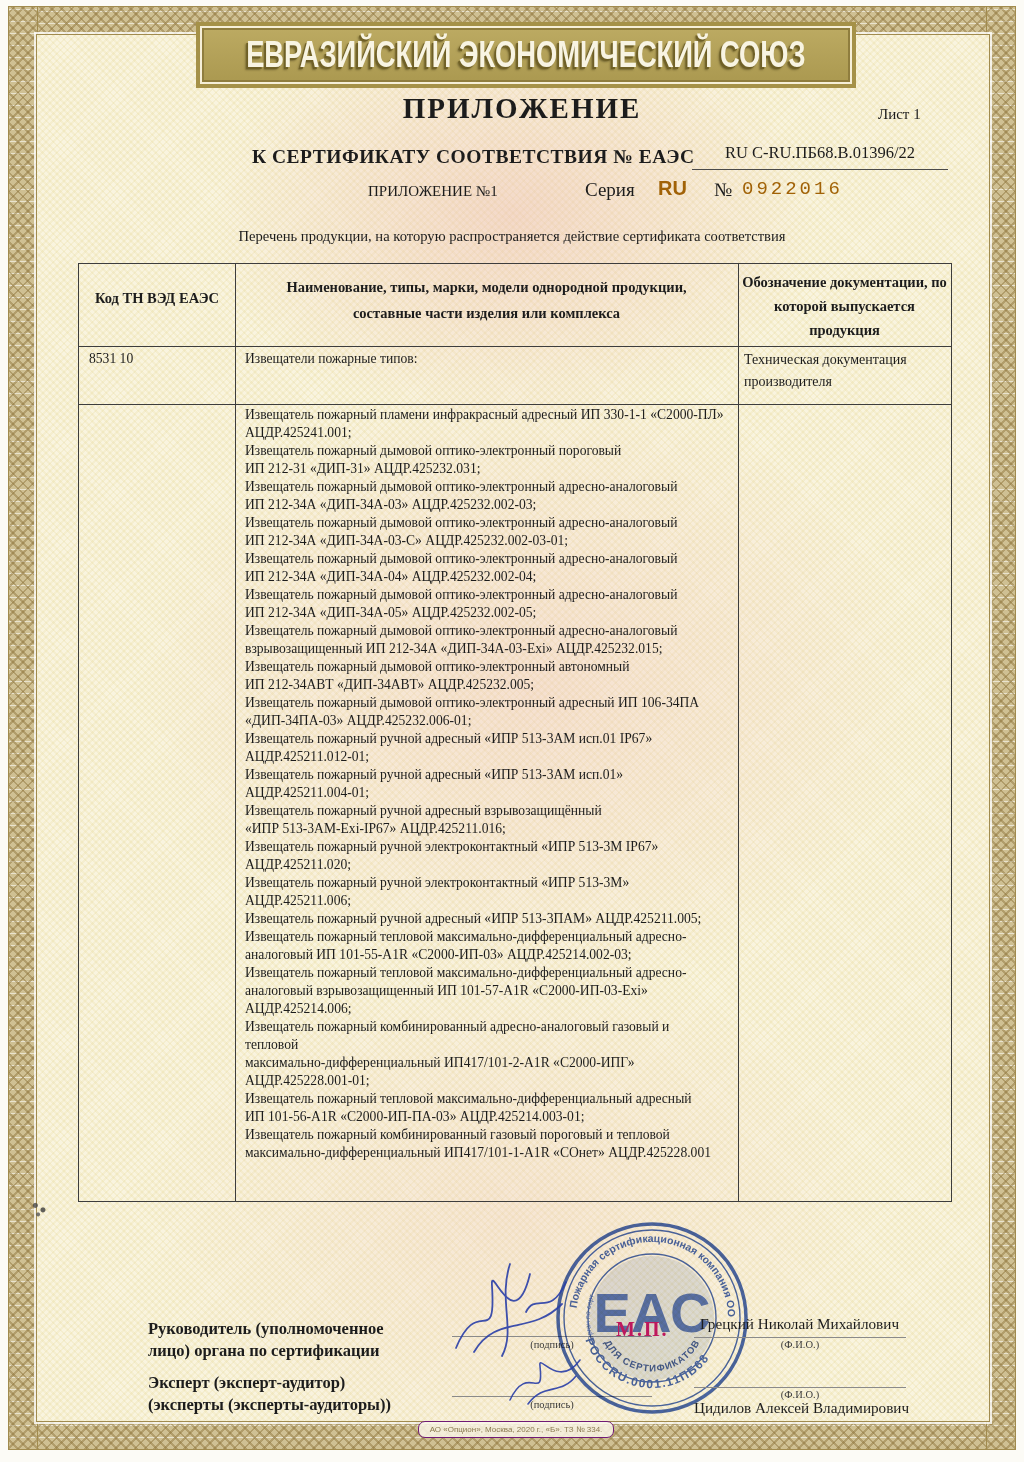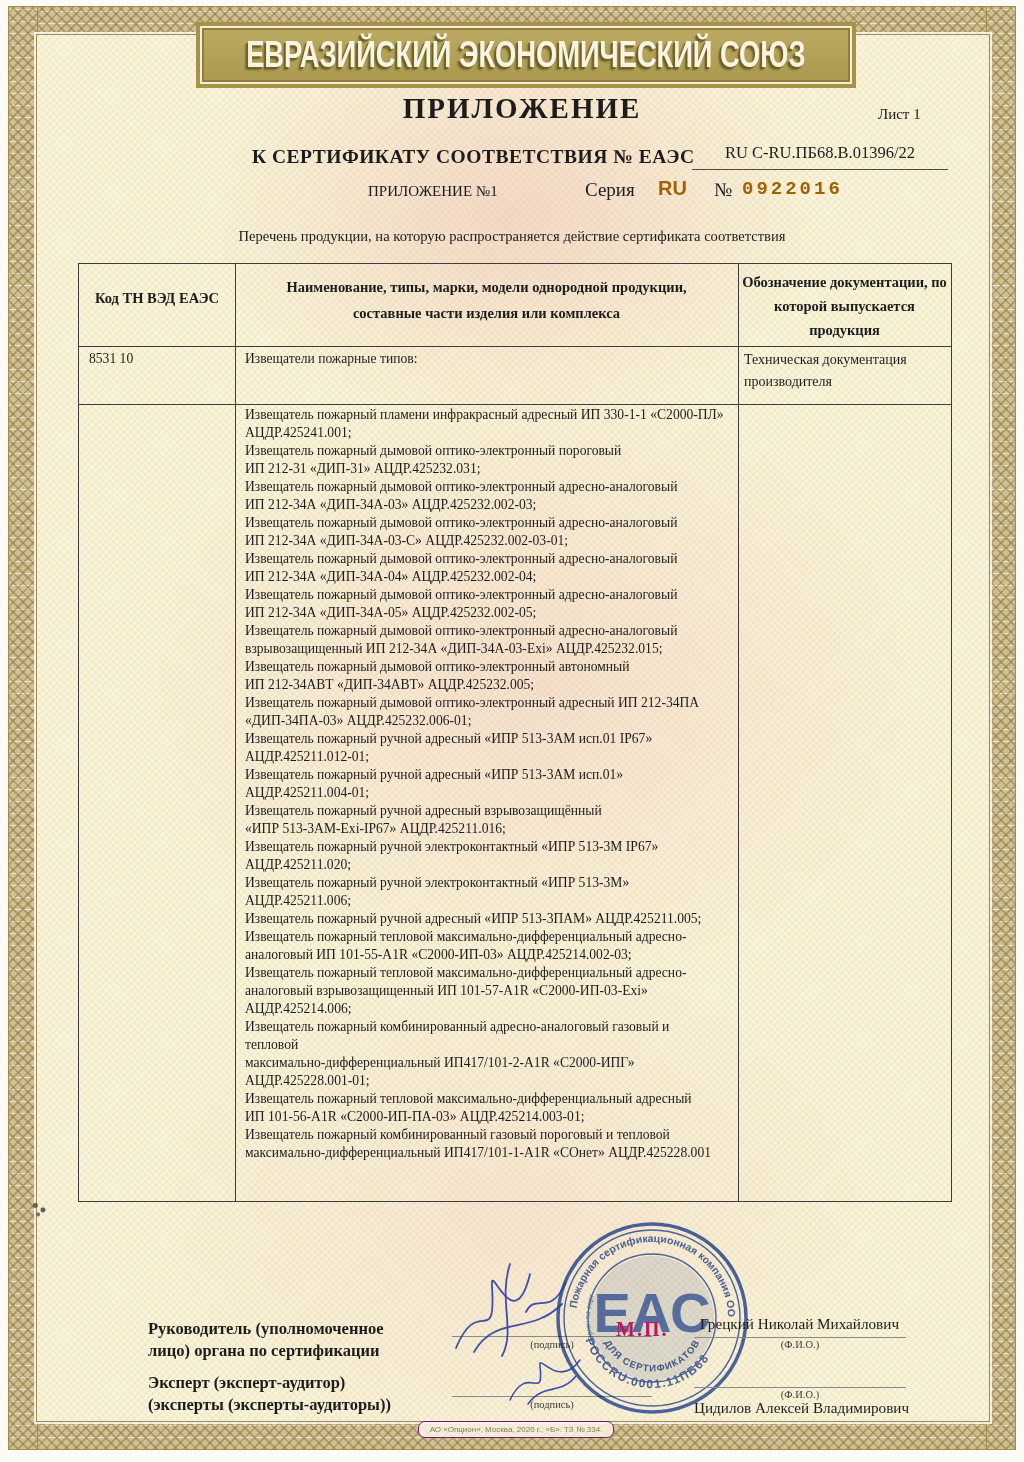--- a/index.html
+++ b/index.html
@@ -105,21 +105,21 @@
   <div class="abs" style="left:878px; top:106px; font-size:15px; z-index:3;">Лист 1</div>
 
   <div class="abs serif-b" style="left:252px; top:146px; font-size:19.5px; letter-spacing:.5px; z-index:3;">К СЕРТИФИКАТУ СООТВЕТСТВИЯ № ЕАЭС</div>
   <div class="abs" style="left:692px; top:143px; width:256px; font-size:16.5px; text-align:center; z-index:3;">RU C-RU.ПБ68.В.01396/22</div>
   <div class="hline" style="left:692px; top:169px; width:256px; z-index:3;"></div>
 
   <div class="abs" style="left:368px; top:183px; font-size:15px; z-index:3;">ПРИЛОЖЕНИЕ №1</div>
   <div class="abs" style="left:585px; top:179px; font-size:19px; z-index:3;">Серия</div>
   <div class="abs red" style="left:658px; top:177px; font-size:20px; font-weight:bold; font-family:'Liberation Sans',sans-serif; z-index:3;">RU</div>
   <div class="abs" style="left:714px; top:179px; font-size:19px; z-index:3;">№</div>
-  <div class="abs red" style="left:742px; top:178px; font-size:19px; font-weight:bold; font-family:'Liberation Mono',monospace; letter-spacing:3px; z-index:3;">0922016</div>
+  <div class="abs red" style="left:742px; top:178px; font-size:19px; font-weight:normal; font-family:'Liberation Mono',monospace; letter-spacing:3px; z-index:3;">0922016</div>
 
   <div class="abs" style="left:112px; top:228px; width:800px; font-size:14.6px; text-align:center; z-index:3;">Перечень продукции, на которую распространяется действие сертификата соответствия</div>
 
   <div class="tbl">
     <div class="vline" style="left:156px;"></div>
     <div class="vline" style="left:659px;"></div>
     <div class="tline" style="top:82px;"></div>
     <div class="tline" style="top:140px;"></div>
 
     <div class="hcell" style="left:4px; top:26px; width:148px;">Код ТН ВЭД ЕАЭС</div>
@@ -143,21 +143,21 @@
         <div>Извещатель пожарный дымовой оптико-электронный адресно-аналоговый</div>
         <div>ИП 212-34А «ДИП-34А-03-С» АЦДР.425232.002-03-01;</div>
         <div>Извещатель пожарный дымовой оптико-электронный адресно-аналоговый</div>
         <div>ИП 212-34А «ДИП-34А-04» АЦДР.425232.002-04;</div>
         <div>Извещатель пожарный дымовой оптико-электронный адресно-аналоговый</div>
         <div>ИП 212-34А «ДИП-34А-05» АЦДР.425232.002-05;</div>
         <div>Извещатель пожарный дымовой оптико-электронный адресно-аналоговый</div>
         <div>взрывозащищенный ИП 212-34А «ДИП-34А-03-Exi» АЦДР.425232.015;</div>
         <div>Извещатель пожарный дымовой оптико-электронный автономный</div>
         <div>ИП 212-34АВТ «ДИП-34АВТ» АЦДР.425232.005;</div>
-        <div>Извещатель пожарный дымовой оптико-электронный адресный ИП 212-34ПА</div>
+        <div>Извещатель пожарный дымовой оптико-электронный адресный ИП 106-34ПА</div>
         <div>«ДИП-34ПА-03» АЦДР.425232.006-01;</div>
         <div>Извещатель пожарный ручной адресный «ИПР 513-3АМ исп.01 IP67»</div>
         <div>АЦДР.425211.012-01;</div>
         <div>Извещатель пожарный ручной адресный «ИПР 513-3АМ исп.01»</div>
         <div>АЦДР.425211.004-01;</div>
         <div>Извещатель пожарный ручной адресный взрывозащищённый</div>
         <div>«ИПР 513-3АМ-Exi-IP67» АЦДР.425211.016;</div>
         <div>Извещатель пожарный ручной электроконтактный «ИПР 513-3М IP67»</div>
         <div>АЦДР.425211.020;</div>
         <div>Извещатель пожарный ручной электроконтактный «ИПР 513-3М»</div>

